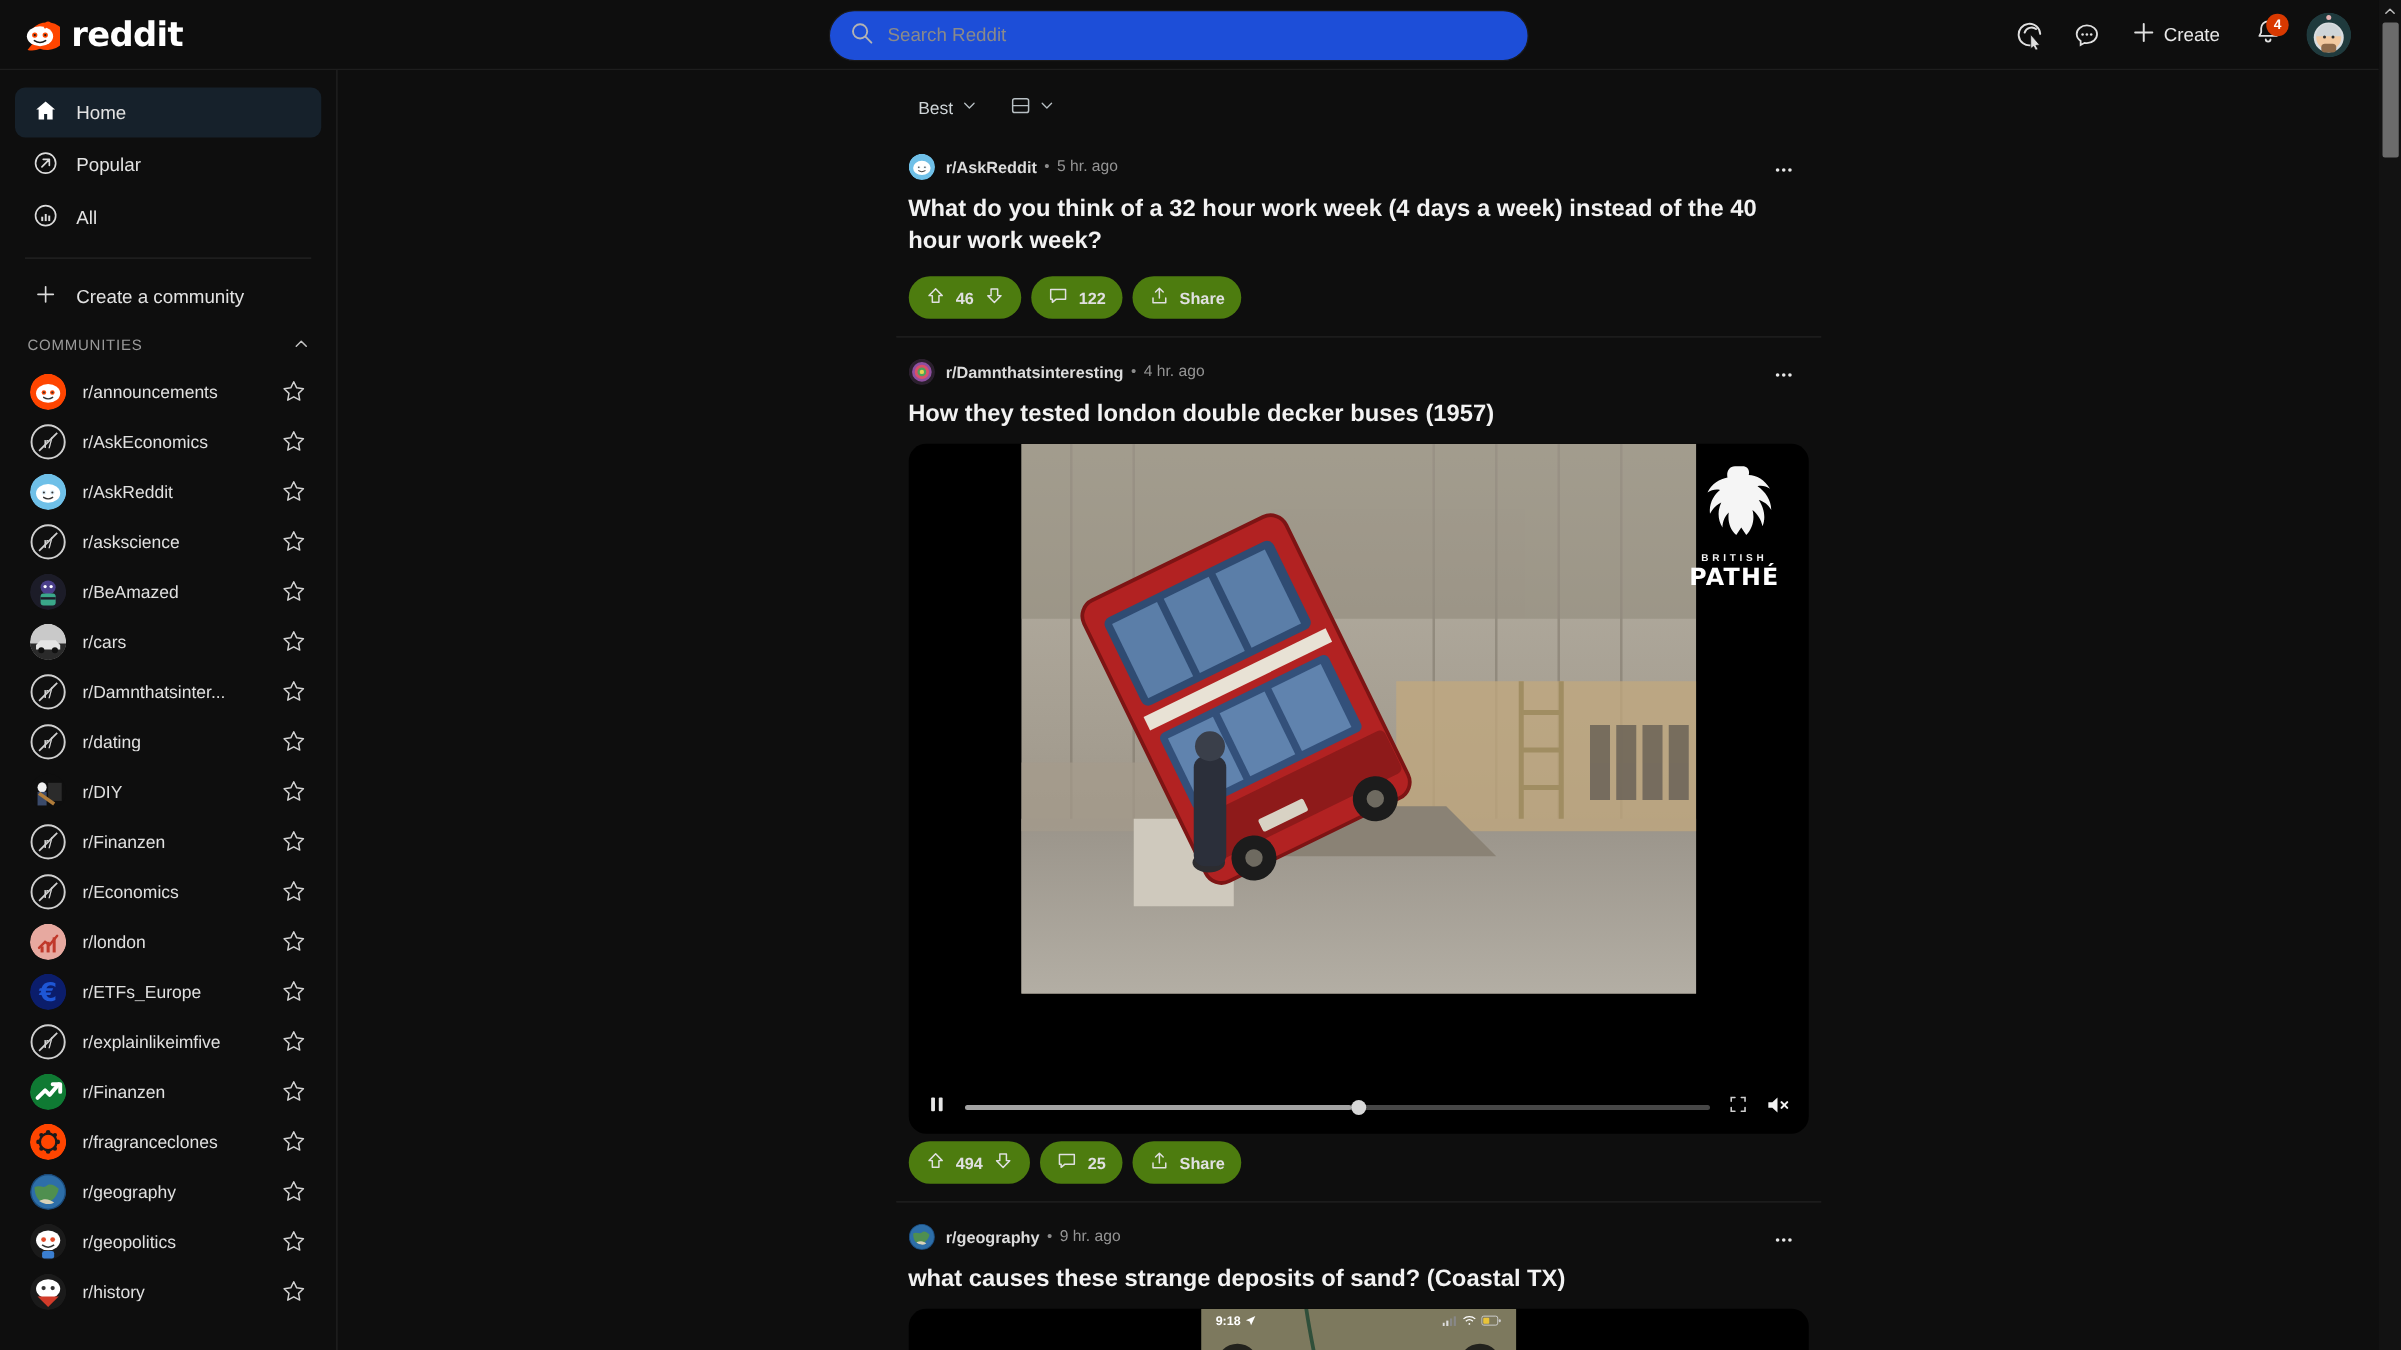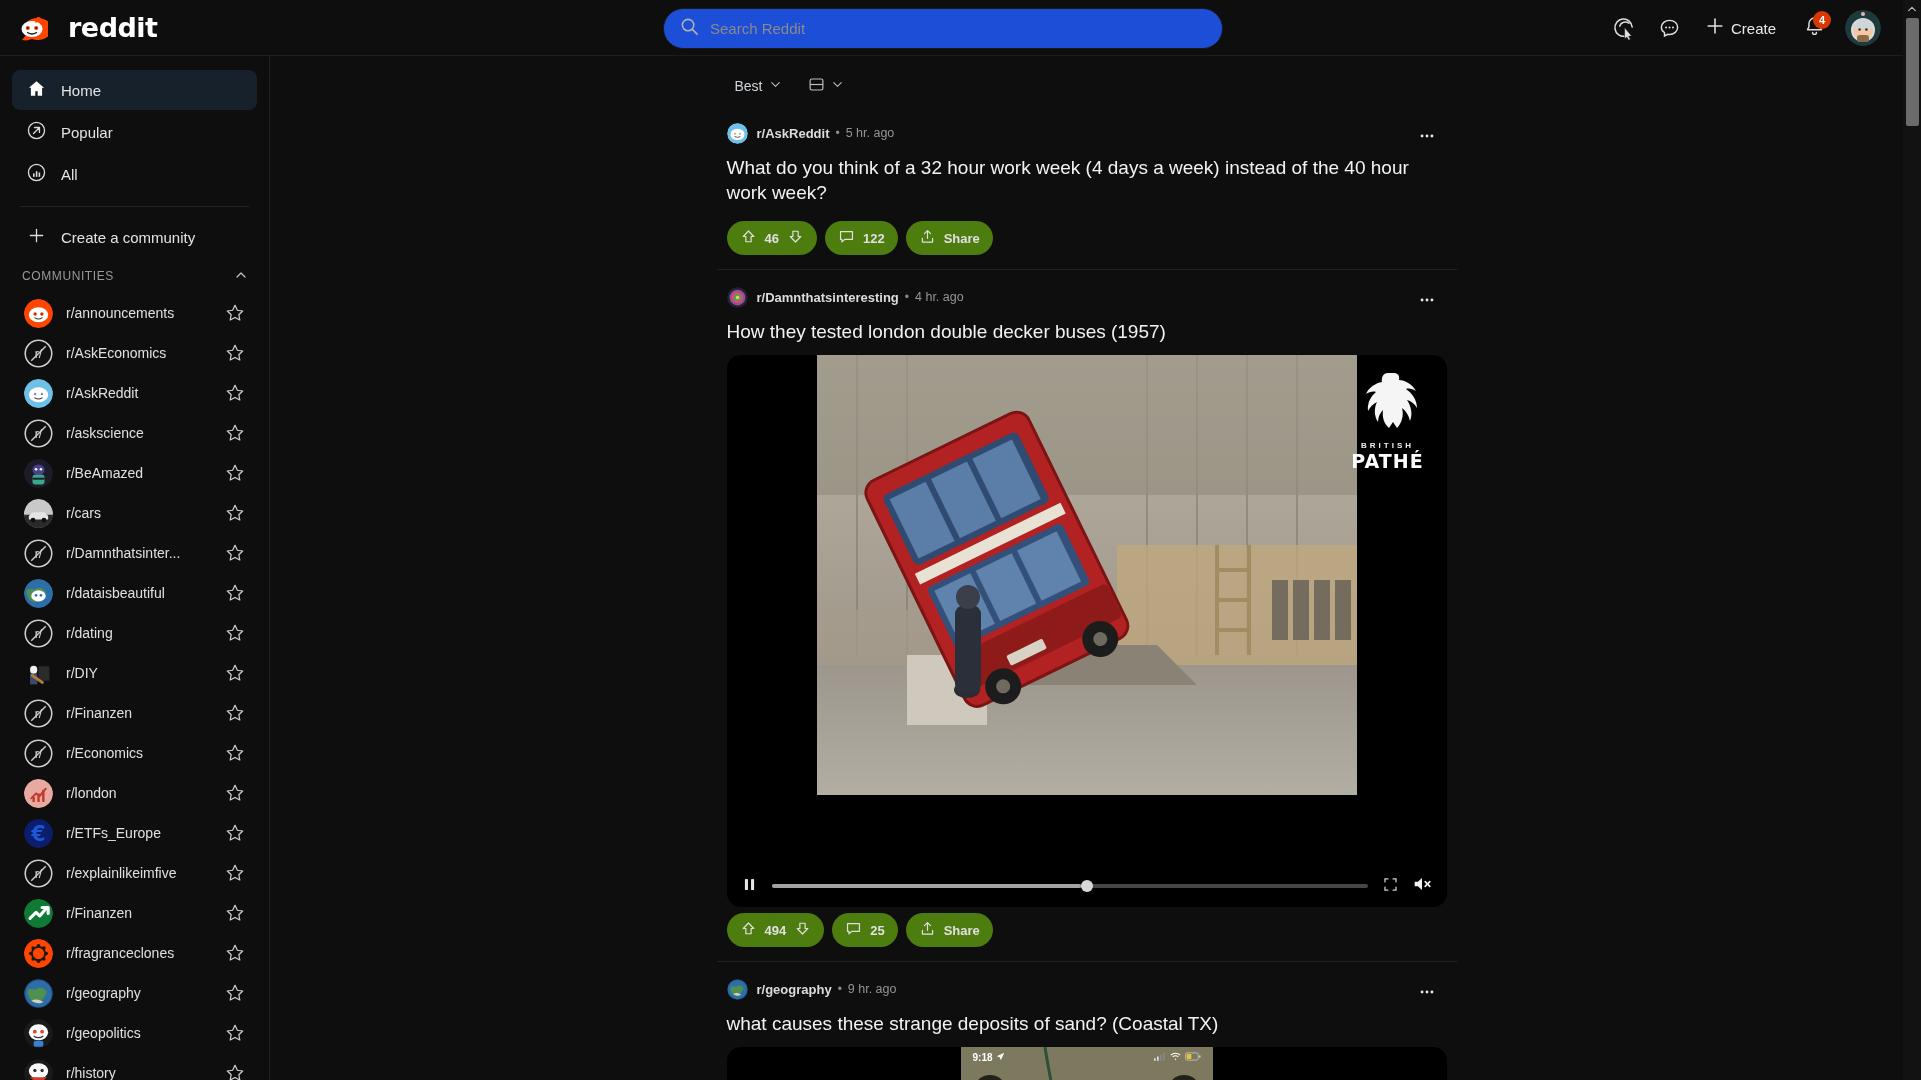--- a/index.html
+++ b/index.html
@@ -11,21 +11,21 @@
     color: #e5e5e5;
   }
   .app { position: relative; width: 1921px; height: 1080px; }
 
   
   .header {
     position: absolute; top: 0; left: 0; width: 1903px; height: 56px;
     background: #0e0e0e; display: flex; align-items: center;
     border-bottom: 1px solid #1e1e1e; z-index: 20;
   }
-  .logo-wrap { display: flex; align-items: center; gap: 20px; margin-left: 16px; width: 224px; }
+  .logo-wrap { display: flex; align-items: flex-end; gap: 9px; margin-left: 16px; width: 224px; }
   .logo-mark { width: 32px; height: 32px; flex: 0 0 32px; }
   .logo-text { font-size: 27px; font-weight: 700; letter-spacing: -0.5px; color: #ffffff; font-family: "DejaVu Sans", sans-serif; }
 
   .search-wrap { position: absolute; left: 663px; top: 8px; width: 560px; height: 41px; }
   .search-box {
     width: 100%; height: 100%; background: #1d4ed8; border-radius: 22px;
     display: flex; align-items: center; padding: 0 16px; border: 1px solid #1a1a1b;
   }
   .search-input {
     background: transparent; border: none; outline: none; color: #b9b9b9;
@@ -80,21 +80,21 @@
   .feed-toolbar { display: flex; align-items: center; gap: 5px; height: 40px; padding-left: 8px; }
   .chip { display: flex; align-items: center; gap: 5px; padding: 6px 10px; border-radius: 16px; cursor: pointer; font-size: 14px; color: #cfd5d8; }
 
   .post { padding: 10px 10px 4px 10px; border-bottom: 1px solid #222; }
   .post-head { display: flex; align-items: center; height: 34px; position: relative; }
   .post-sub-avatar { width: 21px; height: 21px; border-radius: 50%; overflow: hidden; flex: 0 0 21px; }
   .post-sub { font-size: 13px; font-weight: 700; color: #dcdcdc; margin-left: 9px; cursor: pointer; }
   .post-dot { color: #8c8c8c; font-size: 12px; margin: 0 6px; }
   .post-time { font-size: 12.5px; color: #949494; }
   .post-more { position: absolute; right: 6px; top: 6px; width: 28px; height: 28px; border-radius: 50%; display: flex; align-items: center; justify-content: center; cursor: pointer; }
-  .post-title { font-size: 19px; font-weight: 400; line-height: 1.3; color: #f2f2f2; margin: 6px 0 10px 0; cursor: pointer; }
+  .post-title { font-size: 19px; font-weight: 700; line-height: 1.3; color: #f2f2f2; margin: 6px 0 10px 0; cursor: pointer; }
 
   .actions { display: flex; gap: 8px; align-items: center; padding: 6px 0 10px 0; }
   .act { display: flex; align-items: center; gap: 8px; height: 34px; padding: 0 13px; border-radius: 17px; background: #4d7c0f; font-size: 13px; font-weight: 700; color: #e0e0e0; cursor: pointer; justify-content: space-between; }
 
   
   .media { position: relative; width: 100%; border-radius: 14px; overflow: hidden; background: #000; }
   .video-media { height: 552px; }
   .vid-center { position: absolute; left: 50%; transform: translateX(-50%); top: 0; bottom: 0; width: 540px; overflow: hidden; }
   .vctl { position: absolute; left: 0; right: 0; bottom: 0; height: 42px; display: flex; align-items: center; padding: 0 14px; }
   .vbar { flex: 1; height: 4px; background: rgba(255,255,255,0.28); border-radius: 2px; margin: 0 14px; position: relative; }
@@ -332,33 +332,20 @@
               <path d="M11 2.6l2.6 5.4 5.9.8-4.3 4.1 1.1 5.9L11 15.9 5.7 18.8l1.1-5.9L2.5 8.8l5.9-.8z" stroke="#d2d2d2" stroke-width="1.3" stroke-linejoin="round"></path>
             </svg></span>
         </div>
         <div class="comm-item">
           <span class="comm-avatar"><svg viewBox="0 0 24 24" width="29" height="29">
               <circle cx="12" cy="12" r="11" fill="#101010" stroke="#cfcfcf" stroke-width="1.3"></circle>
               <text x="12" y="16" font-size="10" fill="#e0e0e0" text-anchor="middle" font-family="Liberation Sans">r/</text>
               <line x1="6" y1="18" x2="18" y2="6" stroke="#cfcfcf" stroke-width="1.2"></line>
             </svg></span>
           <span class="comm-name">r/Damnthatsinter...</span>
-          <span class="star"><svg width="20" height="20" viewBox="0 0 22 22" fill="none">
-              <path d="M11 2.6l2.6 5.4 5.9.8-4.3 4.1 1.1 5.9L11 15.9 5.7 18.8l1.1-5.9L2.5 8.8l5.9-.8z" stroke="#d2d2d2" stroke-width="1.3" stroke-linejoin="round"></path>
-            </svg></span>
-        </div>
-        <div class="comm-item">
-          <span class="comm-avatar"><svg viewBox="0 0 24 24" width="29" height="29">
-              <circle cx="12" cy="12" r="12" fill="#2d6ea8"></circle>
-              <path d="M2 9c3-2 6 1 8-1s6 0 8 2c-1 6-6 10-10 9S2 14 2 9z" fill="#4f8f4f"></path>
-              <ellipse cx="12" cy="14" rx="6" ry="4.6" fill="#fff"></ellipse>
-              <circle cx="10" cy="13.5" r="1.1" fill="#2d6ea8"></circle>
-              <circle cx="14" cy="13.5" r="1.1" fill="#2d6ea8"></circle>
-            </svg></span>
-          <span class="comm-name">r/dataisbeautiful</span>
           <span class="star"><svg width="20" height="20" viewBox="0 0 22 22" fill="none">
               <path d="M11 2.6l2.6 5.4 5.9.8-4.3 4.1 1.1 5.9L11 15.9 5.7 18.8l1.1-5.9L2.5 8.8l5.9-.8z" stroke="#d2d2d2" stroke-width="1.3" stroke-linejoin="round"></path>
             </svg></span>
         </div>
         <div class="comm-item">
           <span class="comm-avatar"><svg viewBox="0 0 24 24" width="29" height="29">
               <circle cx="12" cy="12" r="11" fill="#101010" stroke="#cfcfcf" stroke-width="1.3"></circle>
               <text x="12" y="16" font-size="10" fill="#e0e0e0" text-anchor="middle" font-family="Liberation Sans">r/</text>
               <line x1="6" y1="18" x2="18" y2="6" stroke="#cfcfcf" stroke-width="1.2"></line>
             </svg></span>

